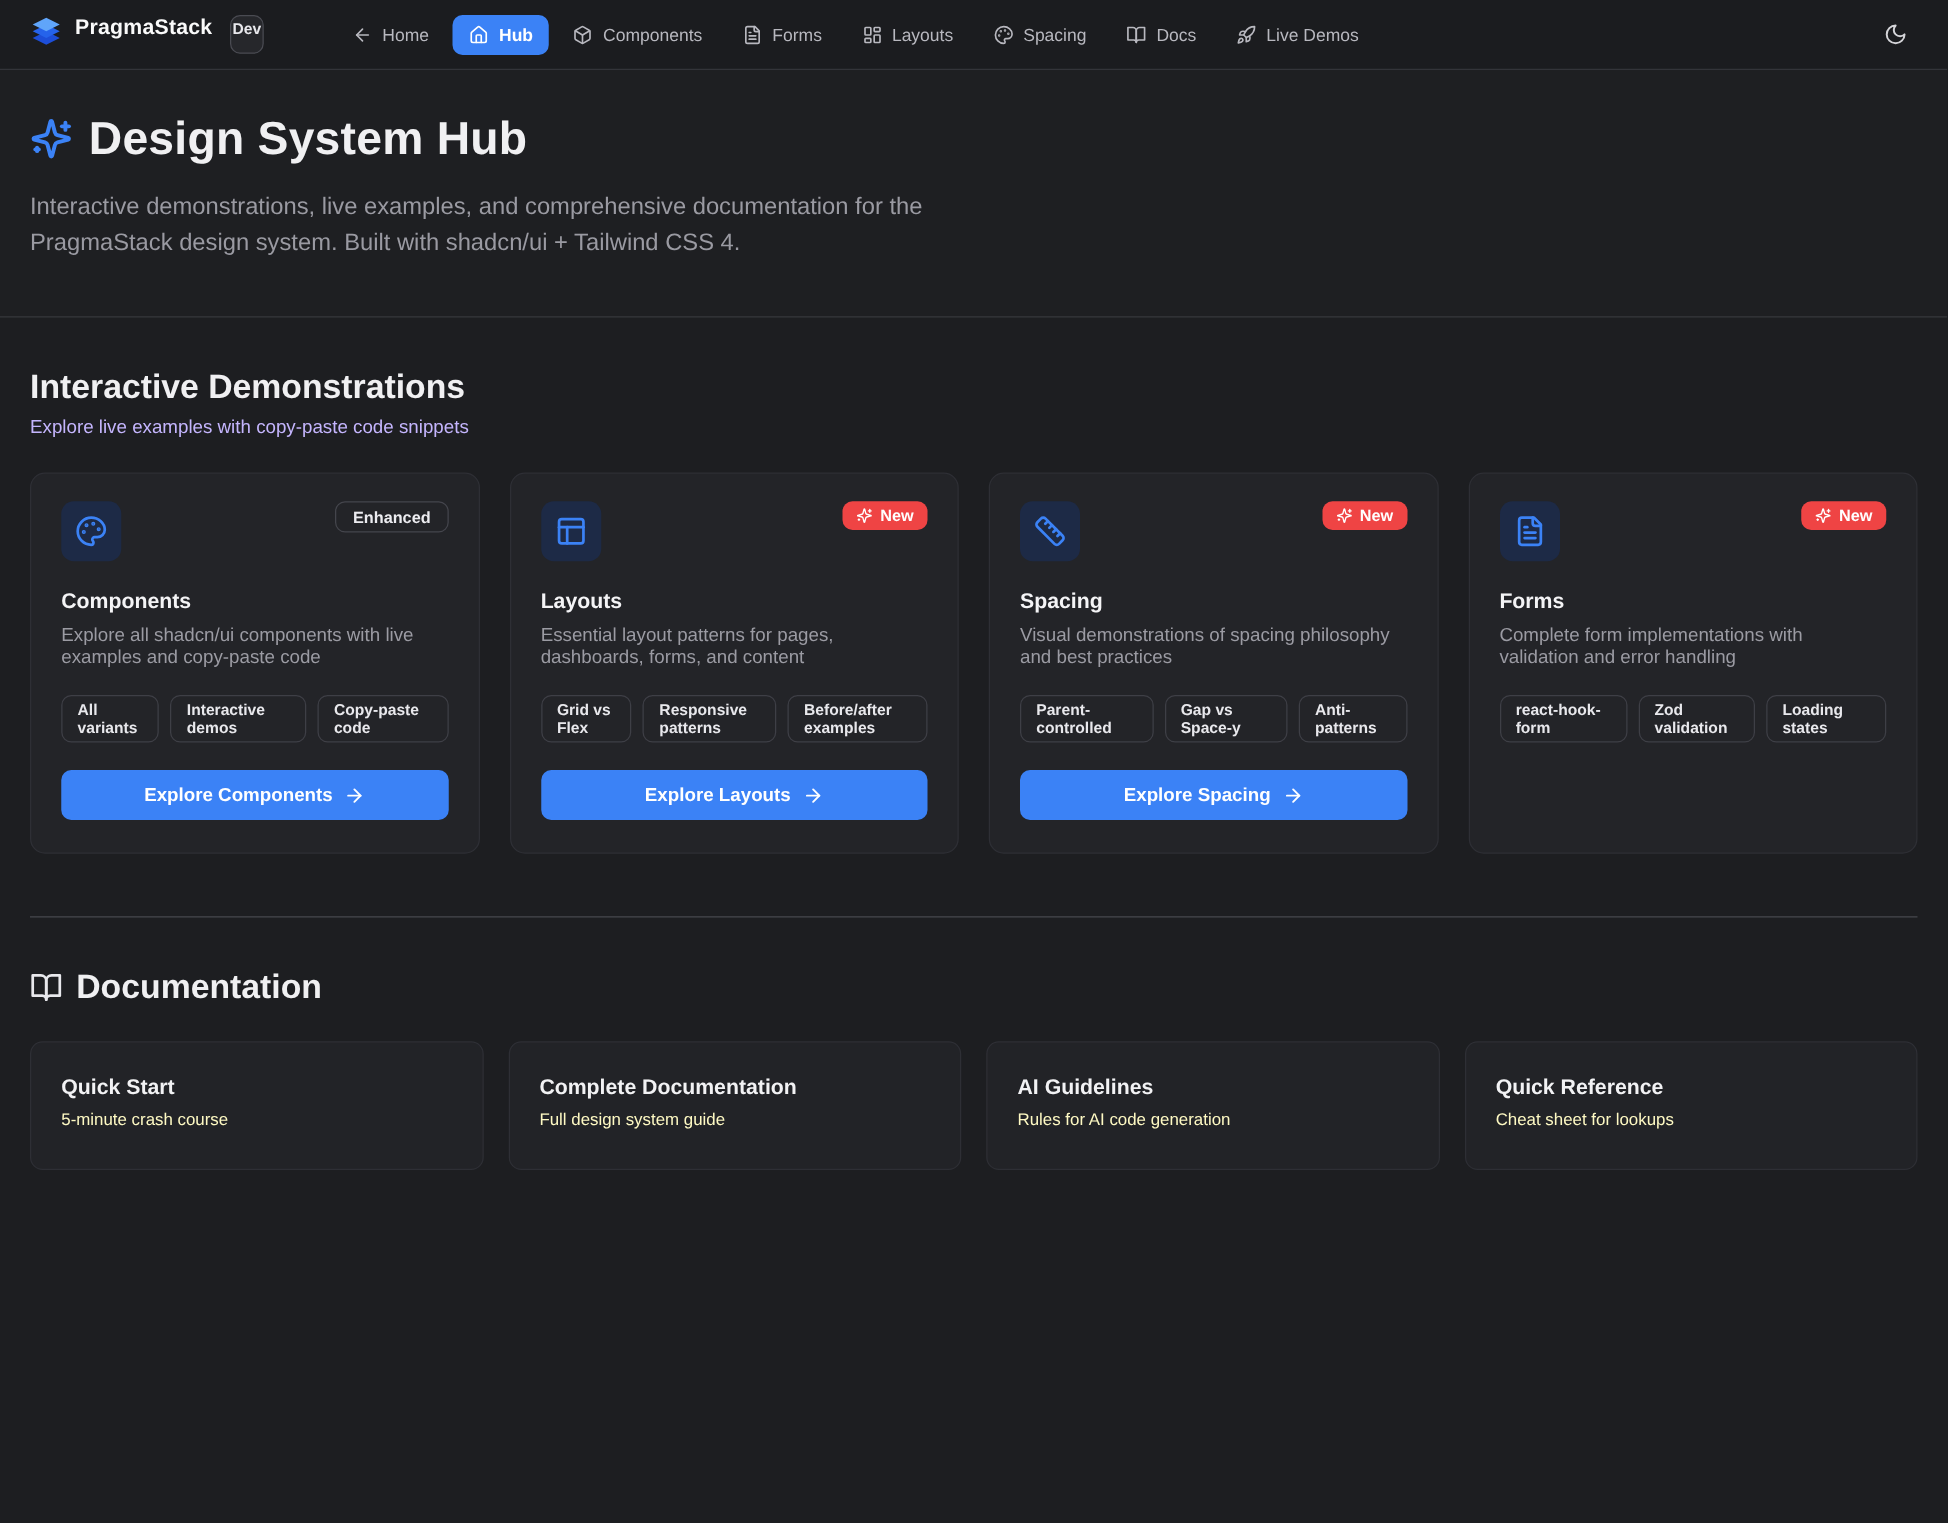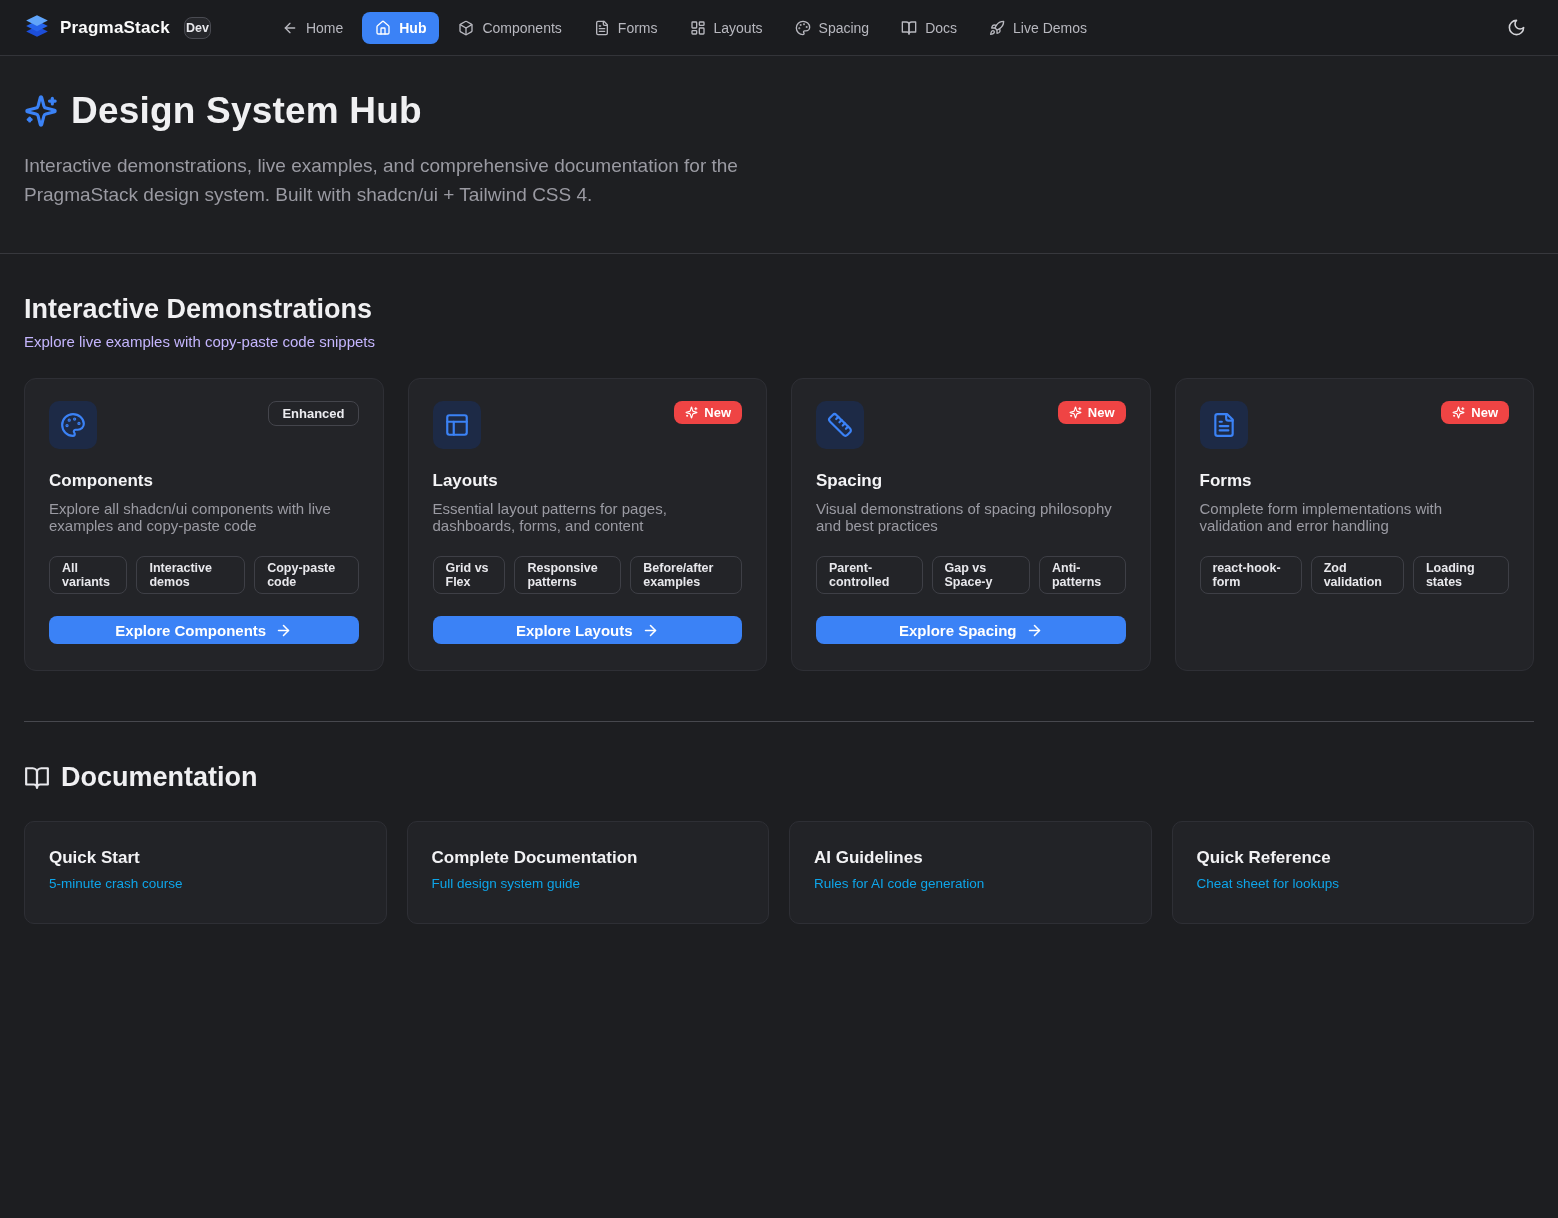--- a/index.html
+++ b/index.html
@@ -13,21 +13,21 @@
 
   
   .navbar {
     height: 56px;
     background: #1b1c1f;
     border-bottom: 1px solid #333439;
     display: flex;
     align-items: center;
     padding: 0 24px;
   }
-  .brand { display: flex; align-items: center; gap: 10px; }
+  .brand { display: flex; gap: 10px; }
   .brand-name { font-size: 17px; font-weight: bold; color: #fafafa; letter-spacing: .2px; }
   .env-badge {
     margin-left: 4px;
     border: 1px solid #4a4b52;
     background: #26272b;
     color: #e8e8ec;
     font-size: 12.5px; font-weight: bold;
     padding: 3px 1px;
     border-radius: 8px;
   }
@@ -115,21 +115,21 @@
   .tag-row { margin-top: 22px; display: flex; gap: 9px; }
   .tag {
     border: 1px solid #3e3f46;
     border-radius: 8px;
     padding: 4px 12px;
     font-size: 12.5px; font-weight: bold;
     color: #e8e8ec;
   }
   .cta-btn {
     margin-top: 22px;
-    width: 100%; height: 28px;
+    width: 100%; height: 40px;
     background: #3b82f6;
     border: none; border-radius: 8px;
     color: #ffffff;
     font-family: inherit;
     font-size: 15px; font-weight: bold;
     display: flex; align-items: center; justify-content: center; gap: 9px;
     cursor: pointer;
   }
   .cta-btn .ic { width: 17px; height: 17px; stroke-width: 2.2; }
 
@@ -148,21 +148,21 @@
     gap: 20px;
   }
   .doc-card {
     background: #222327;
     border: 1px solid #2e2f35;
     border-radius: 10px;
     padding: 26px 24px 32px;
     cursor: pointer;
   }
   .doc-card-title { font-size: 17px; font-weight: bold; color: #f2f2f4; }
-  .doc-card-desc { margin-top: 8px; font-size: 13.5px; color: #0ea5e9; }
+  .doc-card-desc { margin-top: 8px; font-size: 13.5px; color: #fef9c3; }
 </style>
 </head>
 <body>
 
 <header class="navbar">
   <div class="brand">
     <span>
       <svg width="26" height="26" viewBox="0 0 24 24">
         <path d="M12 12 L22 17 L12 22 L2 17 Z" fill="#1d4ed8" stroke="none"></path>
         <path d="M12 7 L22 12 L12 17 L2 12 Z" fill="#2563eb" stroke="none"></path>

